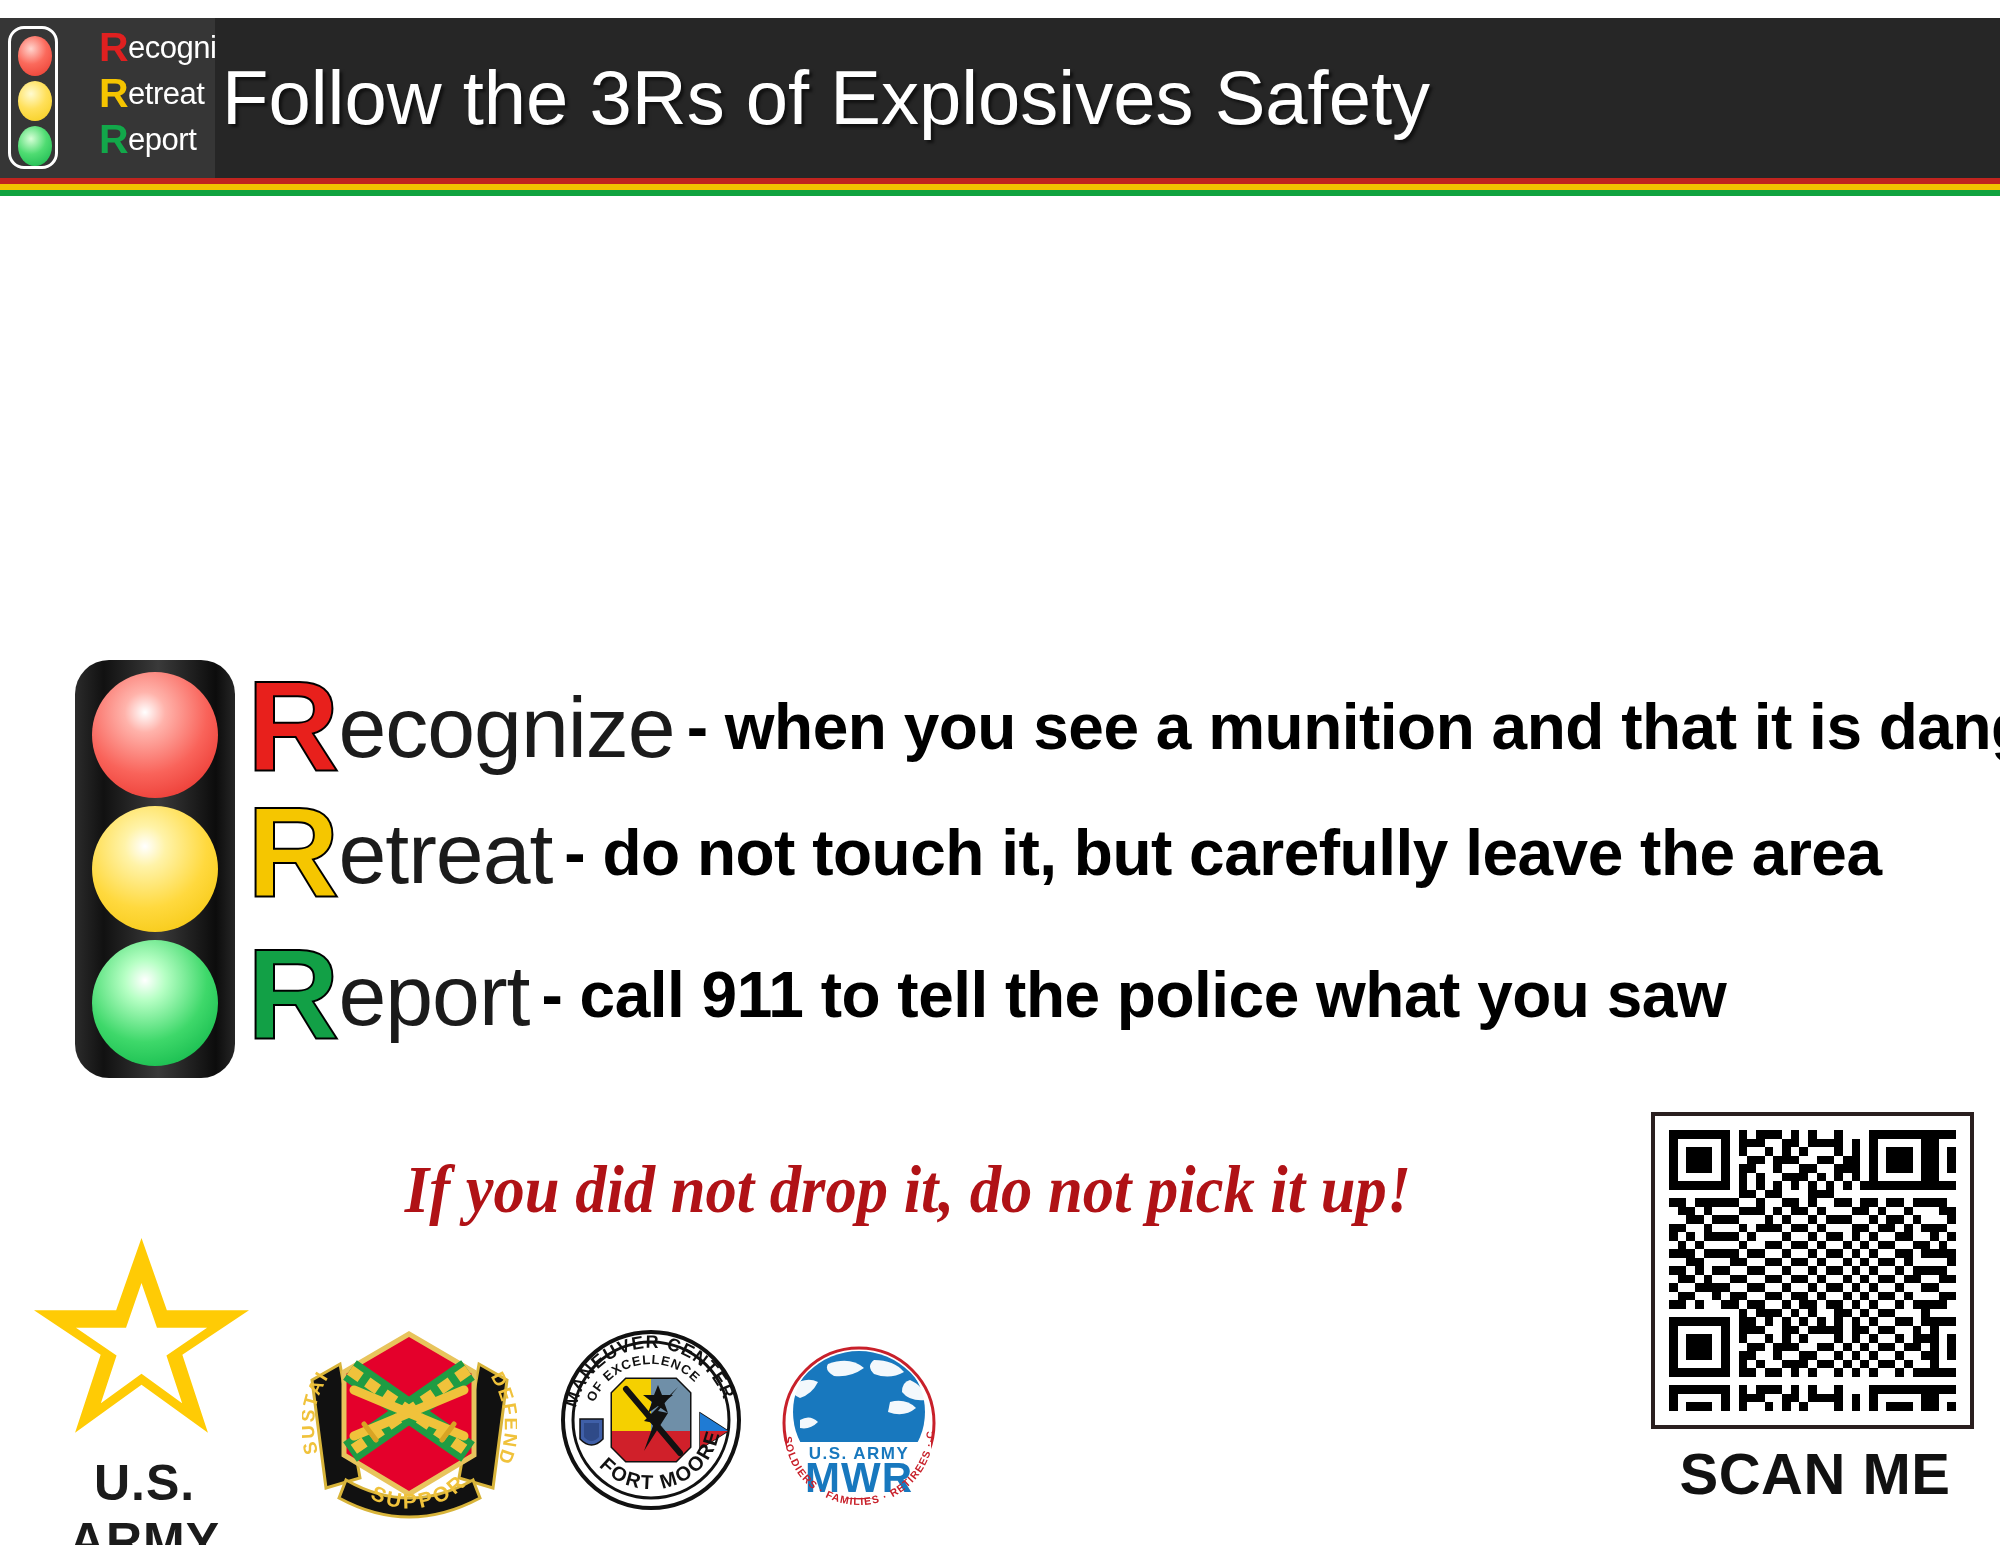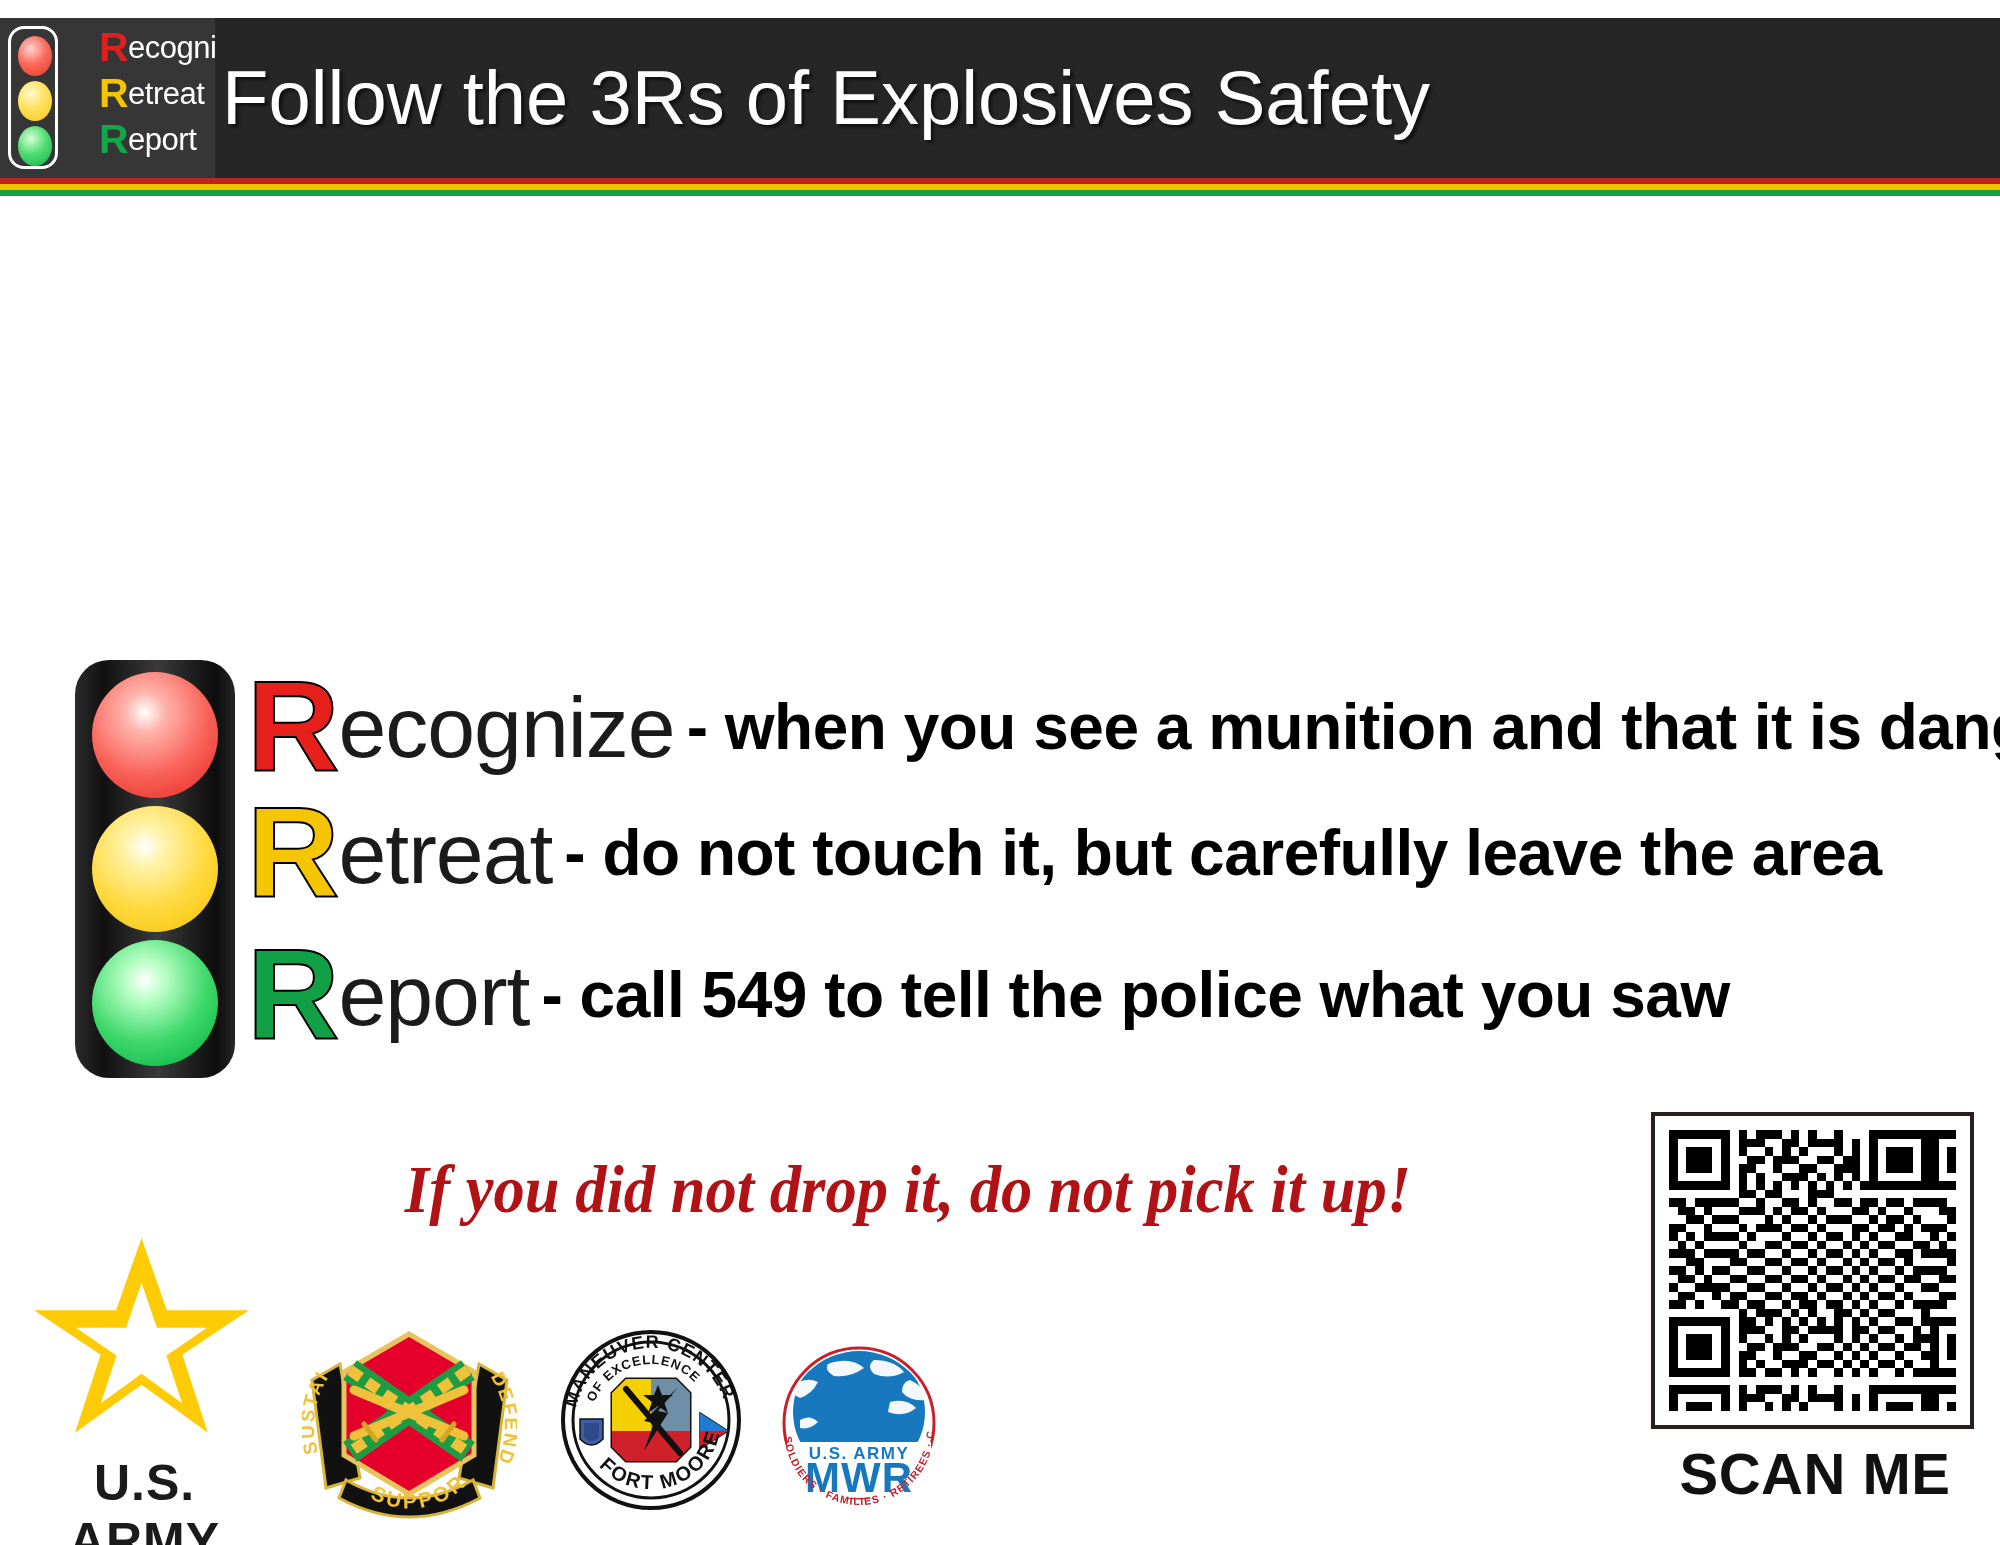--- a/index.html
+++ b/index.html
@@ -336,21 +336,21 @@
 
   <div class="rrow r1">
     <span class="rword c-red"><span class="rcap">R</span><span>ecognize</span></span><span class="rdesc">- when you see a munition and that it is dangerous</span>
   </div>
 
   <div class="rrow r2">
     <span class="rword c-yellow"><span class="rcap">R</span><span>etreat</span></span><span class="rdesc">- do not touch it, but carefully leave the area</span>
   </div>
 
   <div class="rrow r3">
-    <span class="rword c-green"><span class="rcap">R</span><span>eport</span></span><span class="rdesc">- call 549 to tell the police what you saw</span>
+    <span class="rword c-green"><span class="rcap">R</span><span>eport</span></span><span class="rdesc">- call 911 to tell the police what you saw</span>
   </div>
 </div>
 
 <div class="tagline">If you did not drop it, do not pick it up!</div>
 
 <div class="army-logo">
   <div class="army-star-wrap">
     <div class="star-outer"></div>
     <div class="star-inner"></div>
   </div>

